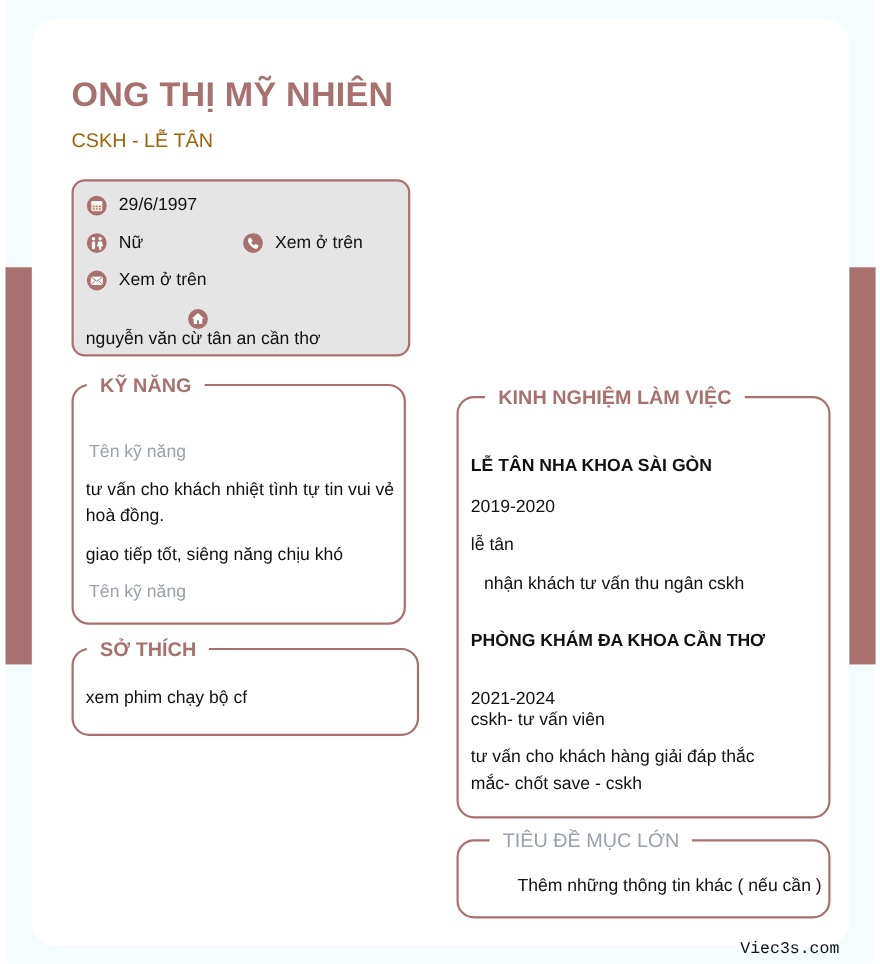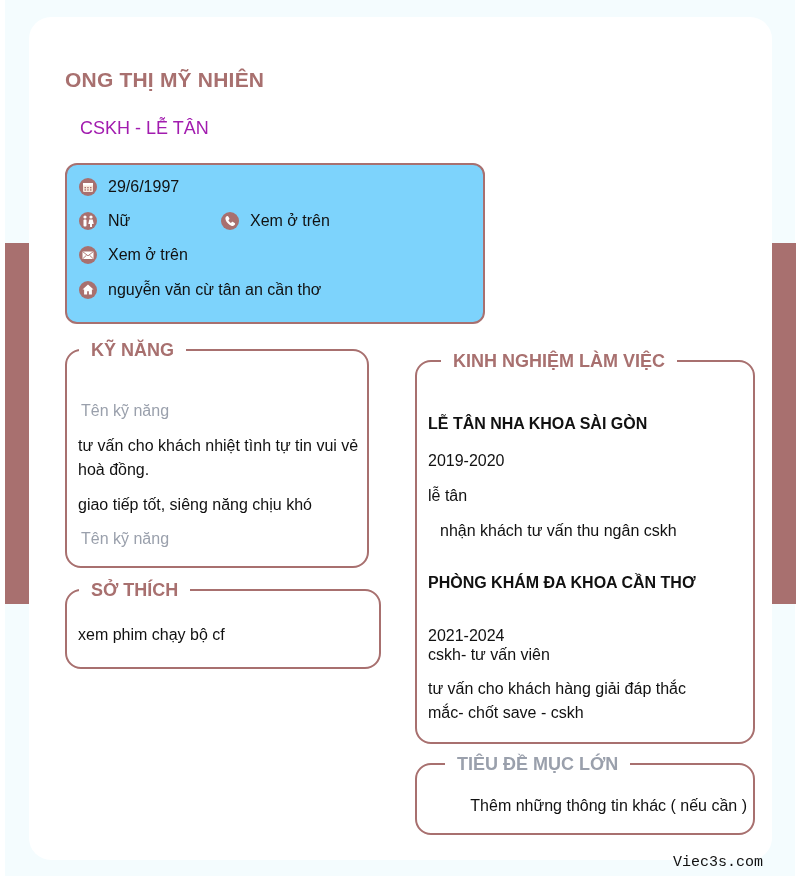--- a/index.html
+++ b/index.html
@@ -16,44 +16,44 @@
   .side-bar {
     position:absolute; top:243px; width:24px; height:361px; background:#a8706f;
   }
   .side-bar.left { left:5px; }
   .side-bar.right { left:772px; }
   .card {
     position:absolute; left:29px; top:17px; width:743px; height:843px;
     background:#ffffff; border-radius:22px;
   }
   .name {
-    position:absolute; left:65px; top:68px; font-size:21px; font-weight:bold;
+    position:absolute; left:65px; top:68px; font-size:31px; font-weight:bold;
     color:#a8706f; letter-spacing:0.2px;
   }
   .job-title {
-    position:absolute; left:65px; top:118px; font-size:18px; color:#a21caf;margin-left:15px;
+    position:absolute; left:65px; top:118px; font-size:18px; color:#a16207;
   }
   .info-box {
-    position:absolute; left:65px; top:163px; width:420px; height:161px;
-    background:#7dd3fc; border:2px solid #a8706f; border-radius:12px; box-sizing:border-box;
+    position:absolute; left:65px; top:163px; width:308px; height:161px;
+    background:#e5e5e5; border:2px solid #a8706f; border-radius:12px; box-sizing:border-box;
   }
   .info-row {
     position:absolute; display:flex; align-items:center; font-size:16px; color:#111;
   }
   .info-row .ico {
     width:20px; height:20px; margin-right:10px; display:inline-flex; align-items:center; justify-content:center;
   }
   .section {
     position:absolute; border:2px solid #a8706f; border-radius:16px; box-sizing:border-box; background:#fff;
   }
   .section-title {
     position:absolute; top:-14px; left:12px; padding:0 12px; background:#fff;
     font-size:18px; font-weight:bold; color:#a8706f; line-height:26px;
   }
-  .section-title.muted { color:#9aa0ac; font-weight:bold; }
+  .section-title.muted { color:#9aa0ac; font-weight:normal; }
   .line {
     position:absolute; left:11px; right:6px; font-size:16px; line-height:24px; color:#111;
   }
   .placeholder { color:#9aa0ac; }
   .bold { font-weight:bold; }
   .watermark {
     position:absolute; left:673px; top:854px; font-family:"Liberation Mono", "DejaVu Sans Mono", monospace;
     font-size:15px; color:#111;
   }
 </style>
@@ -117,21 +117,21 @@
     <span class="ico">
       <svg width="20" height="20" viewBox="0 0 20 20">
           <circle cx="10" cy="10" r="9" fill="#a8706f"></circle>
           <rect x="4.5" y="6.5" width="11" height="7.5" fill="#fff"></rect>
           <path d="M4.5 6.5l5.5 4.3 5.5-4.3M4.5 14l4-3.8M15.5 14l-4-3.8" stroke="#a8706f" stroke-width="0.9" fill="none"></path>
         </svg>
     </span>
     <span>Xem ở trên</span>
   </div>
 
-  <div class="info-row" style="left:11px; top:115px;">
+  <div class="info-row" style="left:11px; top:115px;flex-direction:column;">
     <span class="ico">
       <svg width="20" height="20" viewBox="0 0 20 20">
           <circle cx="10" cy="10" r="9" fill="#a8706f"></circle>
           <path d="M10 4.5l5.5 5h-1.6v5h-3v-3.2h-1.8v3.2h-3v-5H4.5z" fill="#fff"></path>
         </svg>
     </span>
     <span>nguyễn văn cừ tân an cần thơ</span>
   </div>
 </div>
 

